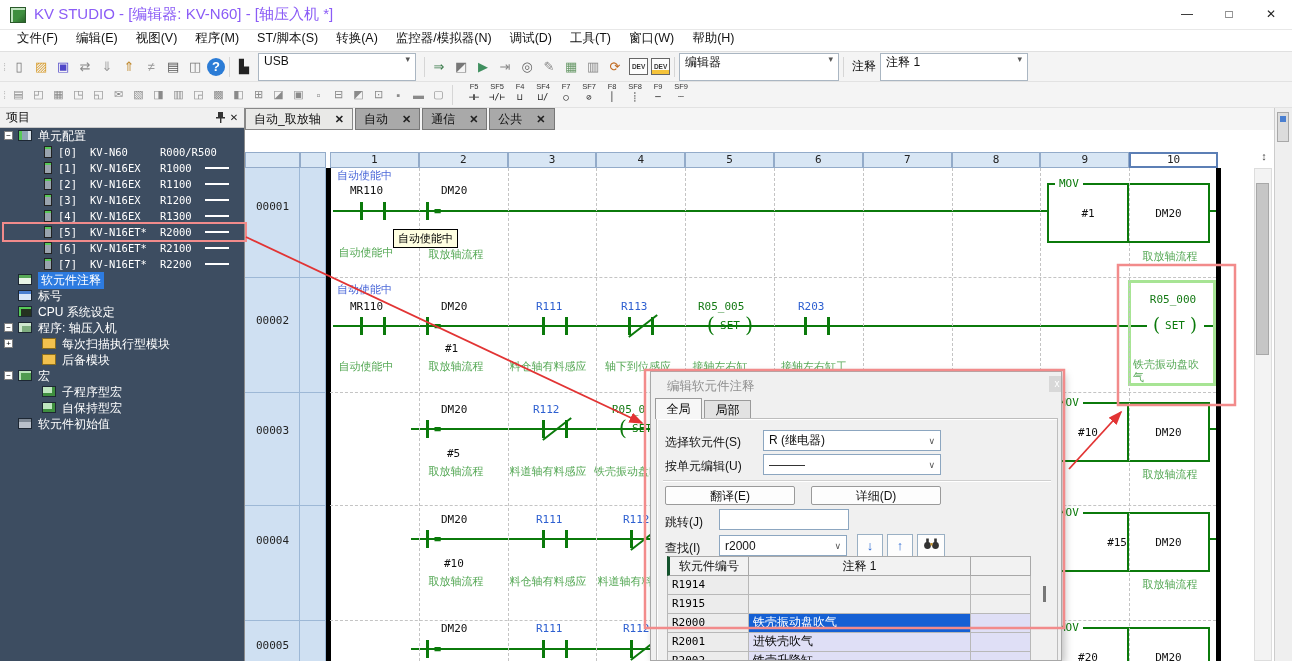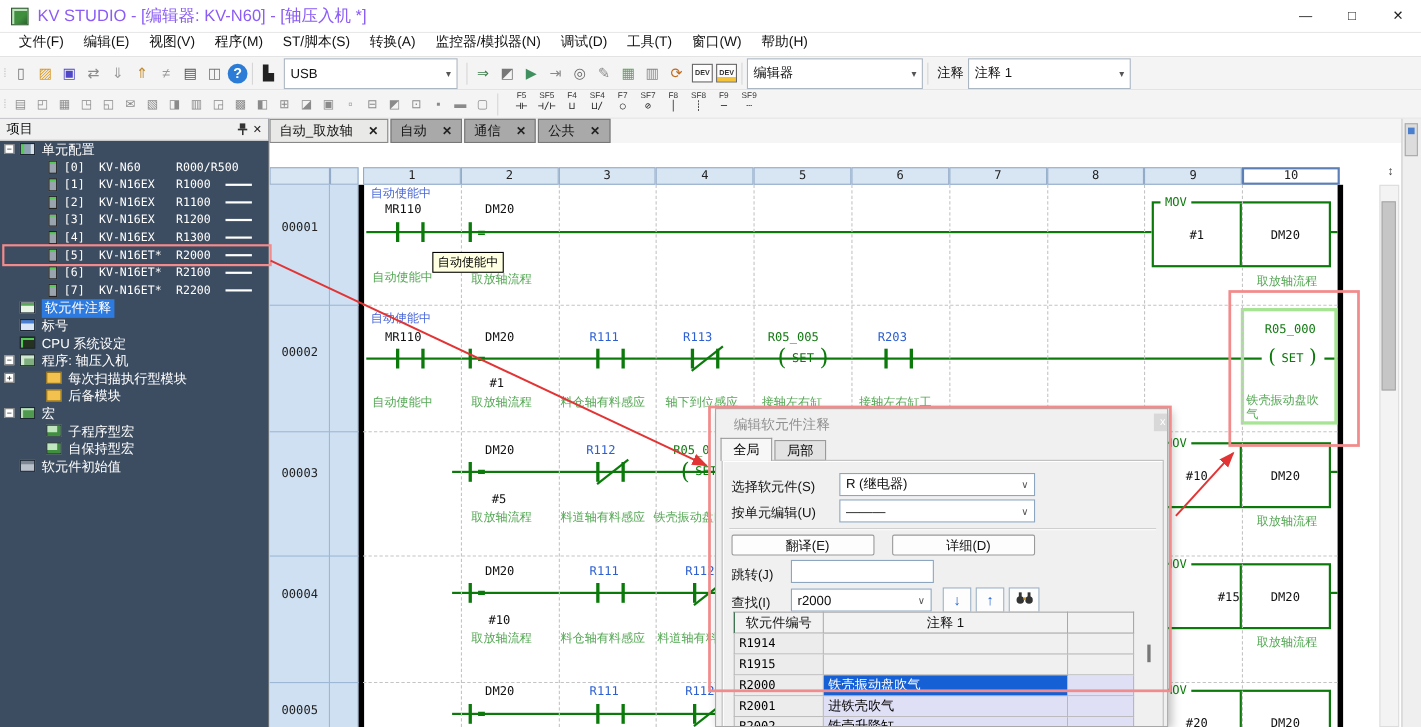--- a/index.html
+++ b/index.html
@@ -16,21 +16,21 @@
   .mitem{font-size:12.5px;color:#111;padding:0 9px;}
   
   .toolbar{position:absolute;left:0;width:1292px;background:#f4f4f4;display:flex;align-items:center;border-bottom:1px solid #e2e2e2;}
   .t1{top:52px;height:30px;}
   .t2{top:82px;height:26px;}
   .grip{color:#c4c4c4;font-size:11px;margin:0 3px;}
   .iconrow{display:flex;align-items:center;gap:2px;}
   .tbi{width:20px;height:20px;display:flex;align-items:center;justify-content:center;font-size:13px;border-radius:2px;}
   .tbi2{width:19px;height:18px;font-size:11px;color:#8a8a8a;}
   .sep{width:1px;height:20px;background:#d6d6d6;margin:0 4px;}
-  .combo{height:28px;background:#fff;border:1px solid #aab6c2;display:flex;align-items:center;padding:0 5px;font-size:12px;color:#111;}
+  .combo{height:28px;background:#fff;border:1px solid #aab6c2;display:flex;align-items:flex-start;padding:0 5px;font-size:12px;color:#111;}
   .chev{margin-left:auto;font-size:9px;color:#555;padding-left:6px;}
   .devbox{width:19px;height:17px;border:1px solid #666;font-size:6.5px;font-weight:bold;color:#333;display:flex;align-items:center;justify-content:center;background:#fdfdfd;}
   .devbox.y{box-shadow:inset 0 -4px 0 #f5c33a;}
   .fkrow{display:flex;align-items:flex-start;gap:1px;margin-left:6px;}
   .fk{width:22px;height:23px;display:flex;flex-direction:column;align-items:center;}
   .fkk{font-size:7.5px;color:#333;line-height:8px;}
   .fks{font-family:"DejaVu Sans Mono",monospace;font-size:9px;color:#222;line-height:12px;}
   
   .project{position:absolute;left:0;top:108px;width:245px;height:553px;background:#3d4d61;border-right:1px solid #8a8a8a;overflow:hidden;}
   .phead{position:absolute;left:0;top:0;width:245px;height:20px;background:#f0f0f0;border-bottom:1px solid #c8c8c8;display:flex;align-items:center;}
@@ -91,28 +91,28 @@
   
   .dialog{position:absolute;left:650px;top:371px;width:412px;height:290px;background:#f0f0f0;border:1px solid #a8a8a8;box-shadow:3px 3px 8px rgba(0,0,0,.25);z-index:50;overflow:hidden;}
   .dtitle{position:absolute;left:16px;top:6px;font-size:12.5px;color:#8f8f8f;}
   .dclose{position:absolute;left:398px;top:4px;width:16px;height:16px;background:#d8d8d8;color:#fff;font-size:10px;text-align:center;line-height:16px;}
   .dtab{position:absolute;font-size:12px;text-align:center;border:1px solid #9a9a9a;}
   .dtab.on{background:#f7f7f7;border-bottom:none;z-index:2;}
   .dtab.off{background:#e2e2e2;}
   .dframe{position:absolute;left:5px;top:46px;width:402px;height:260px;border:1px solid #bdbdbd;box-shadow:inset 1px 1px 0 #fff;}
   .dlabel{position:absolute;font-size:12px;color:#111;}
   .dcombo{position:absolute;height:21px;background:#fff;border:1px solid #8ca6c0;display:flex;align-items:center;padding:0 5px;font-size:12px;color:#111;}
-  .dbtn{position:absolute;height:19px;background:#fdfdfd;border:1px solid #9a9a9a;border-radius:2px;text-align:left;font-size:12px;line-height:18px;color:#111;padding-left:48px;}
+  .dbtn{position:absolute;height:19px;background:#fdfdfd;border:1px solid #9a9a9a;border-radius:2px;text-align:center;font-size:12px;line-height:18px;color:#111;}
   .dinput{position:absolute;height:21px;background:#fff;border:1px solid #8ca6c0;}
   .dsep{position:absolute;height:1px;background:#cfcfcf;box-shadow:0 1px 0 #fff;}
   .abtn{position:absolute;width:26px;height:23px;background:#fdfdfd;border:1px solid #9ab0c4;color:#1d5fd0;font-weight:bold;font-size:13px;text-align:center;line-height:21px;}
   .dtable{position:absolute;left:16px;top:184px;width:364px;}
   .thr{display:flex;height:20px;}
   .thc{background:#f2f2f2;border:1px solid #a8a8a8;border-left:none;font-size:12px;text-align:center;line-height:18px;color:#111;}
-  .thc:first-child{border-left:1px solid #14532d;}
+  .thc:first-child{border-left:3px solid #14532d;}
   .tdr{display:flex;height:19px;}
   .tdc{border:1px solid #b8b8b8;border-top:none;border-left:none;font-size:12px;line-height:17px;padding:0 4px;overflow:hidden;white-space:nowrap;}
   .tdc:first-child{border-left:1px solid #b8b8b8;background:#ececec;font-family:"DejaVu Sans Mono",monospace;font-size:11px;}
   .lav{background:#dfdff6;}
   .selcell{background:#1560d4;color:#fff;}
   .dscroll{position:absolute;left:392px;top:214px;width:3px;height:16px;background:#777;}
   
   .rstrip{position:absolute;left:1274px;top:108px;width:18px;height:553px;background:#efefef;border-left:1px solid #ccc;z-index:5;}
   .propicon{position:absolute;left:1277px;top:112px;width:12px;height:30px;background:#dcdcdc;border:1px solid #a8a8a8;z-index:6;}
   .propicon::after{content:"";position:absolute;left:2px;top:3px;width:6px;height:6px;background:#4a7fd0;}

